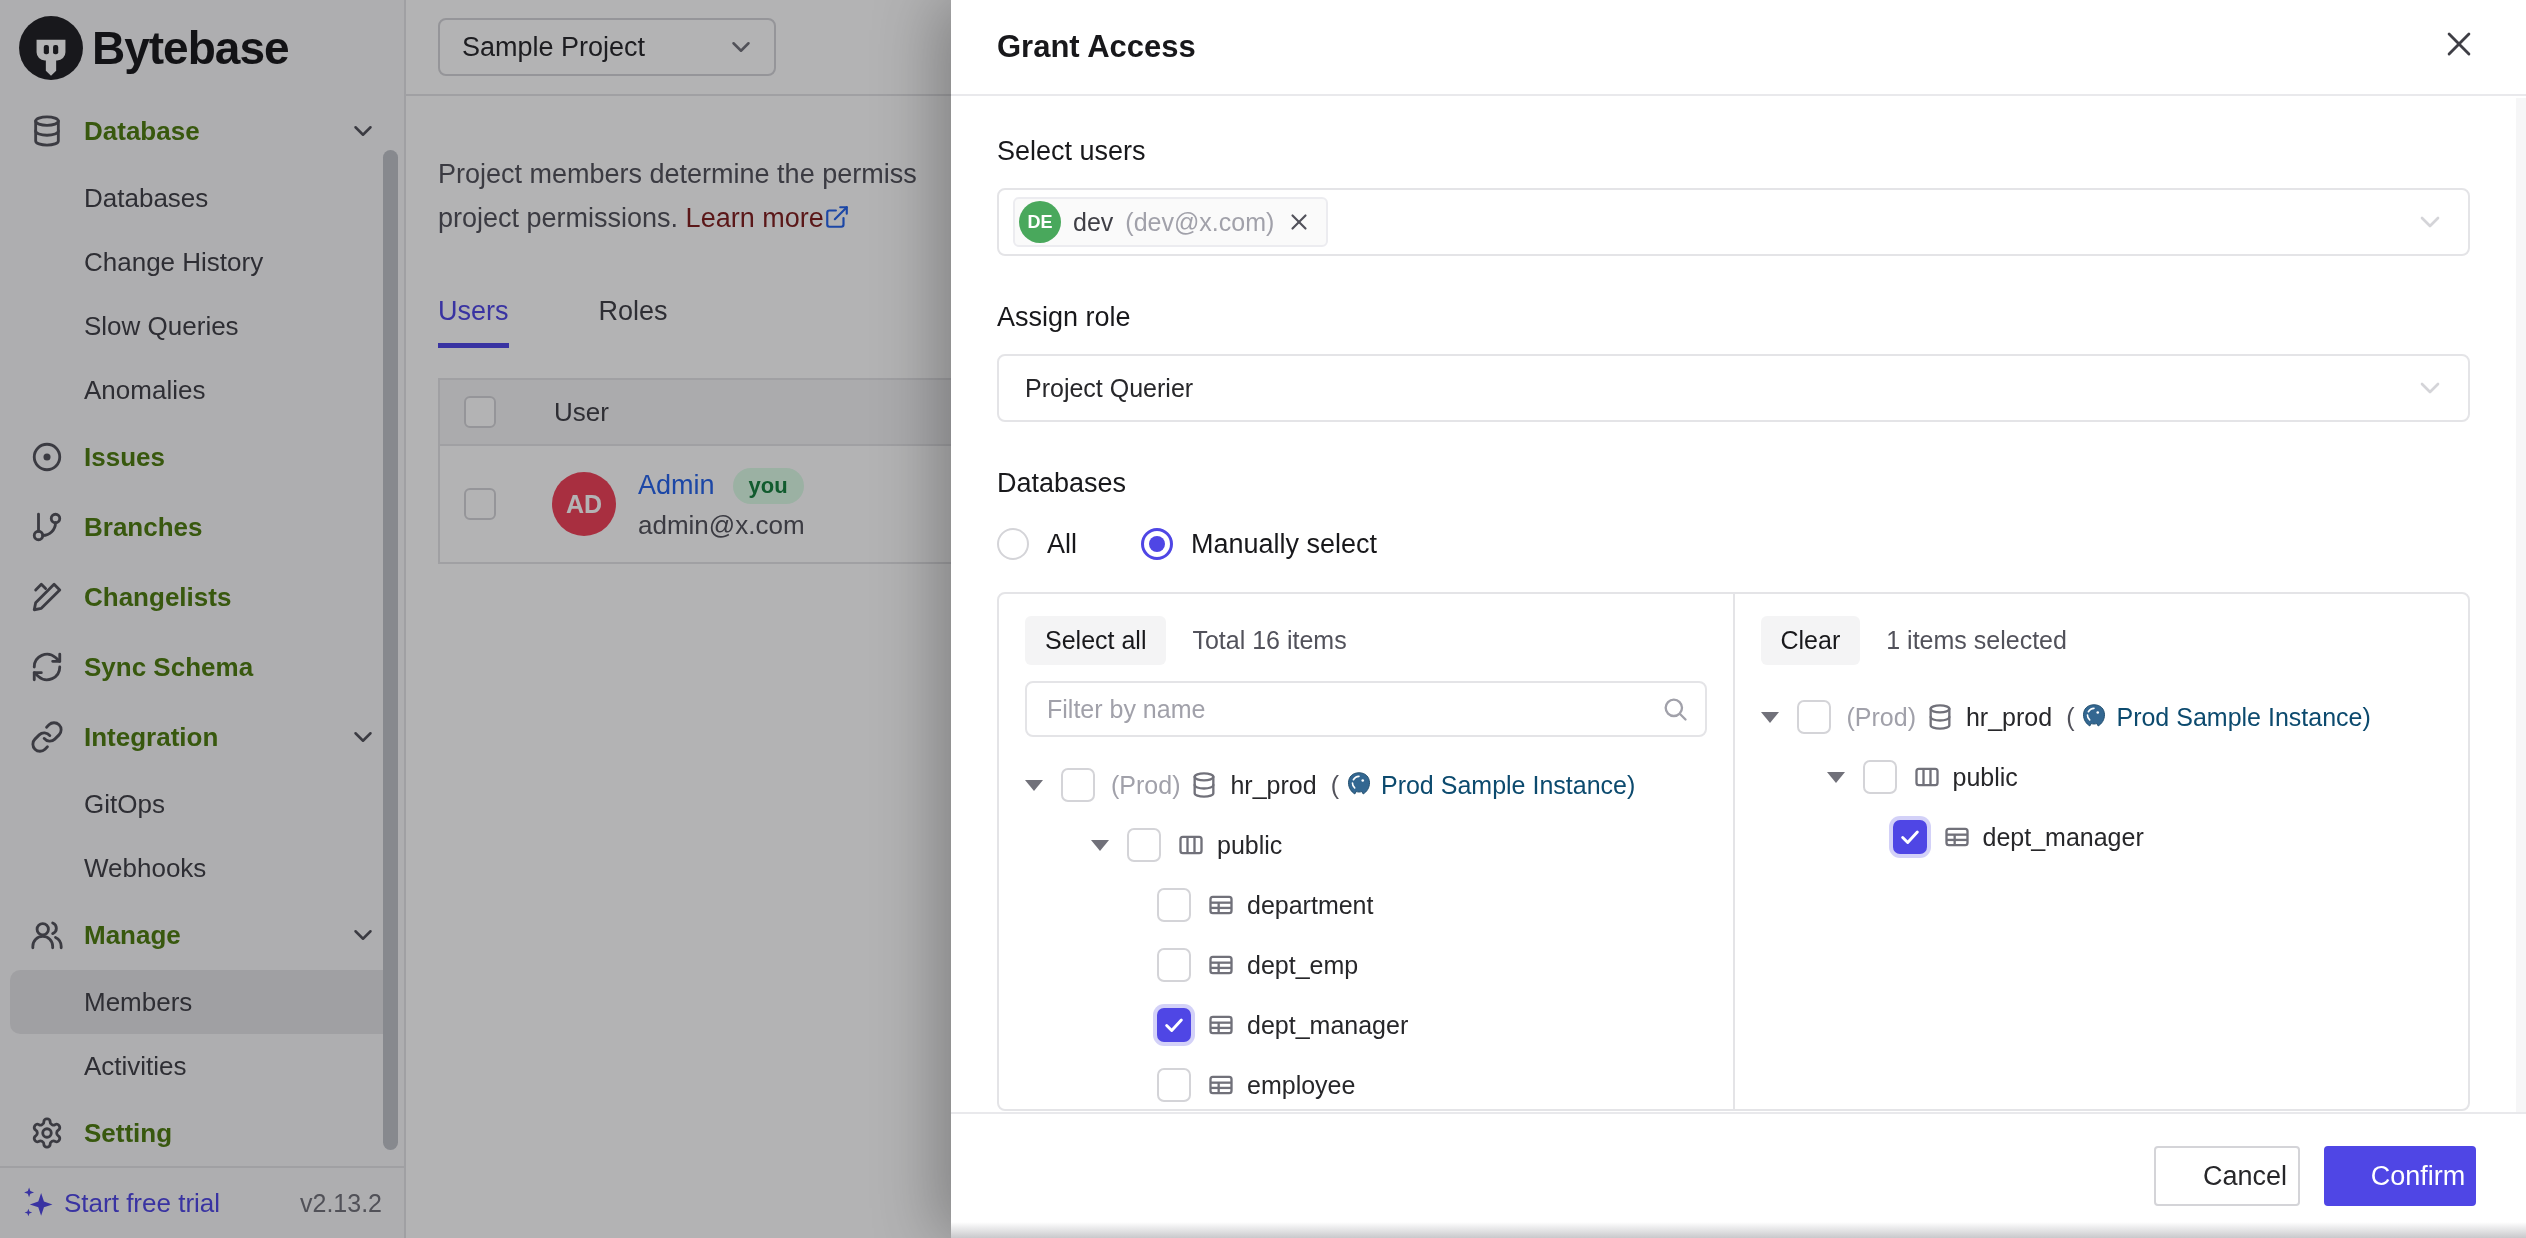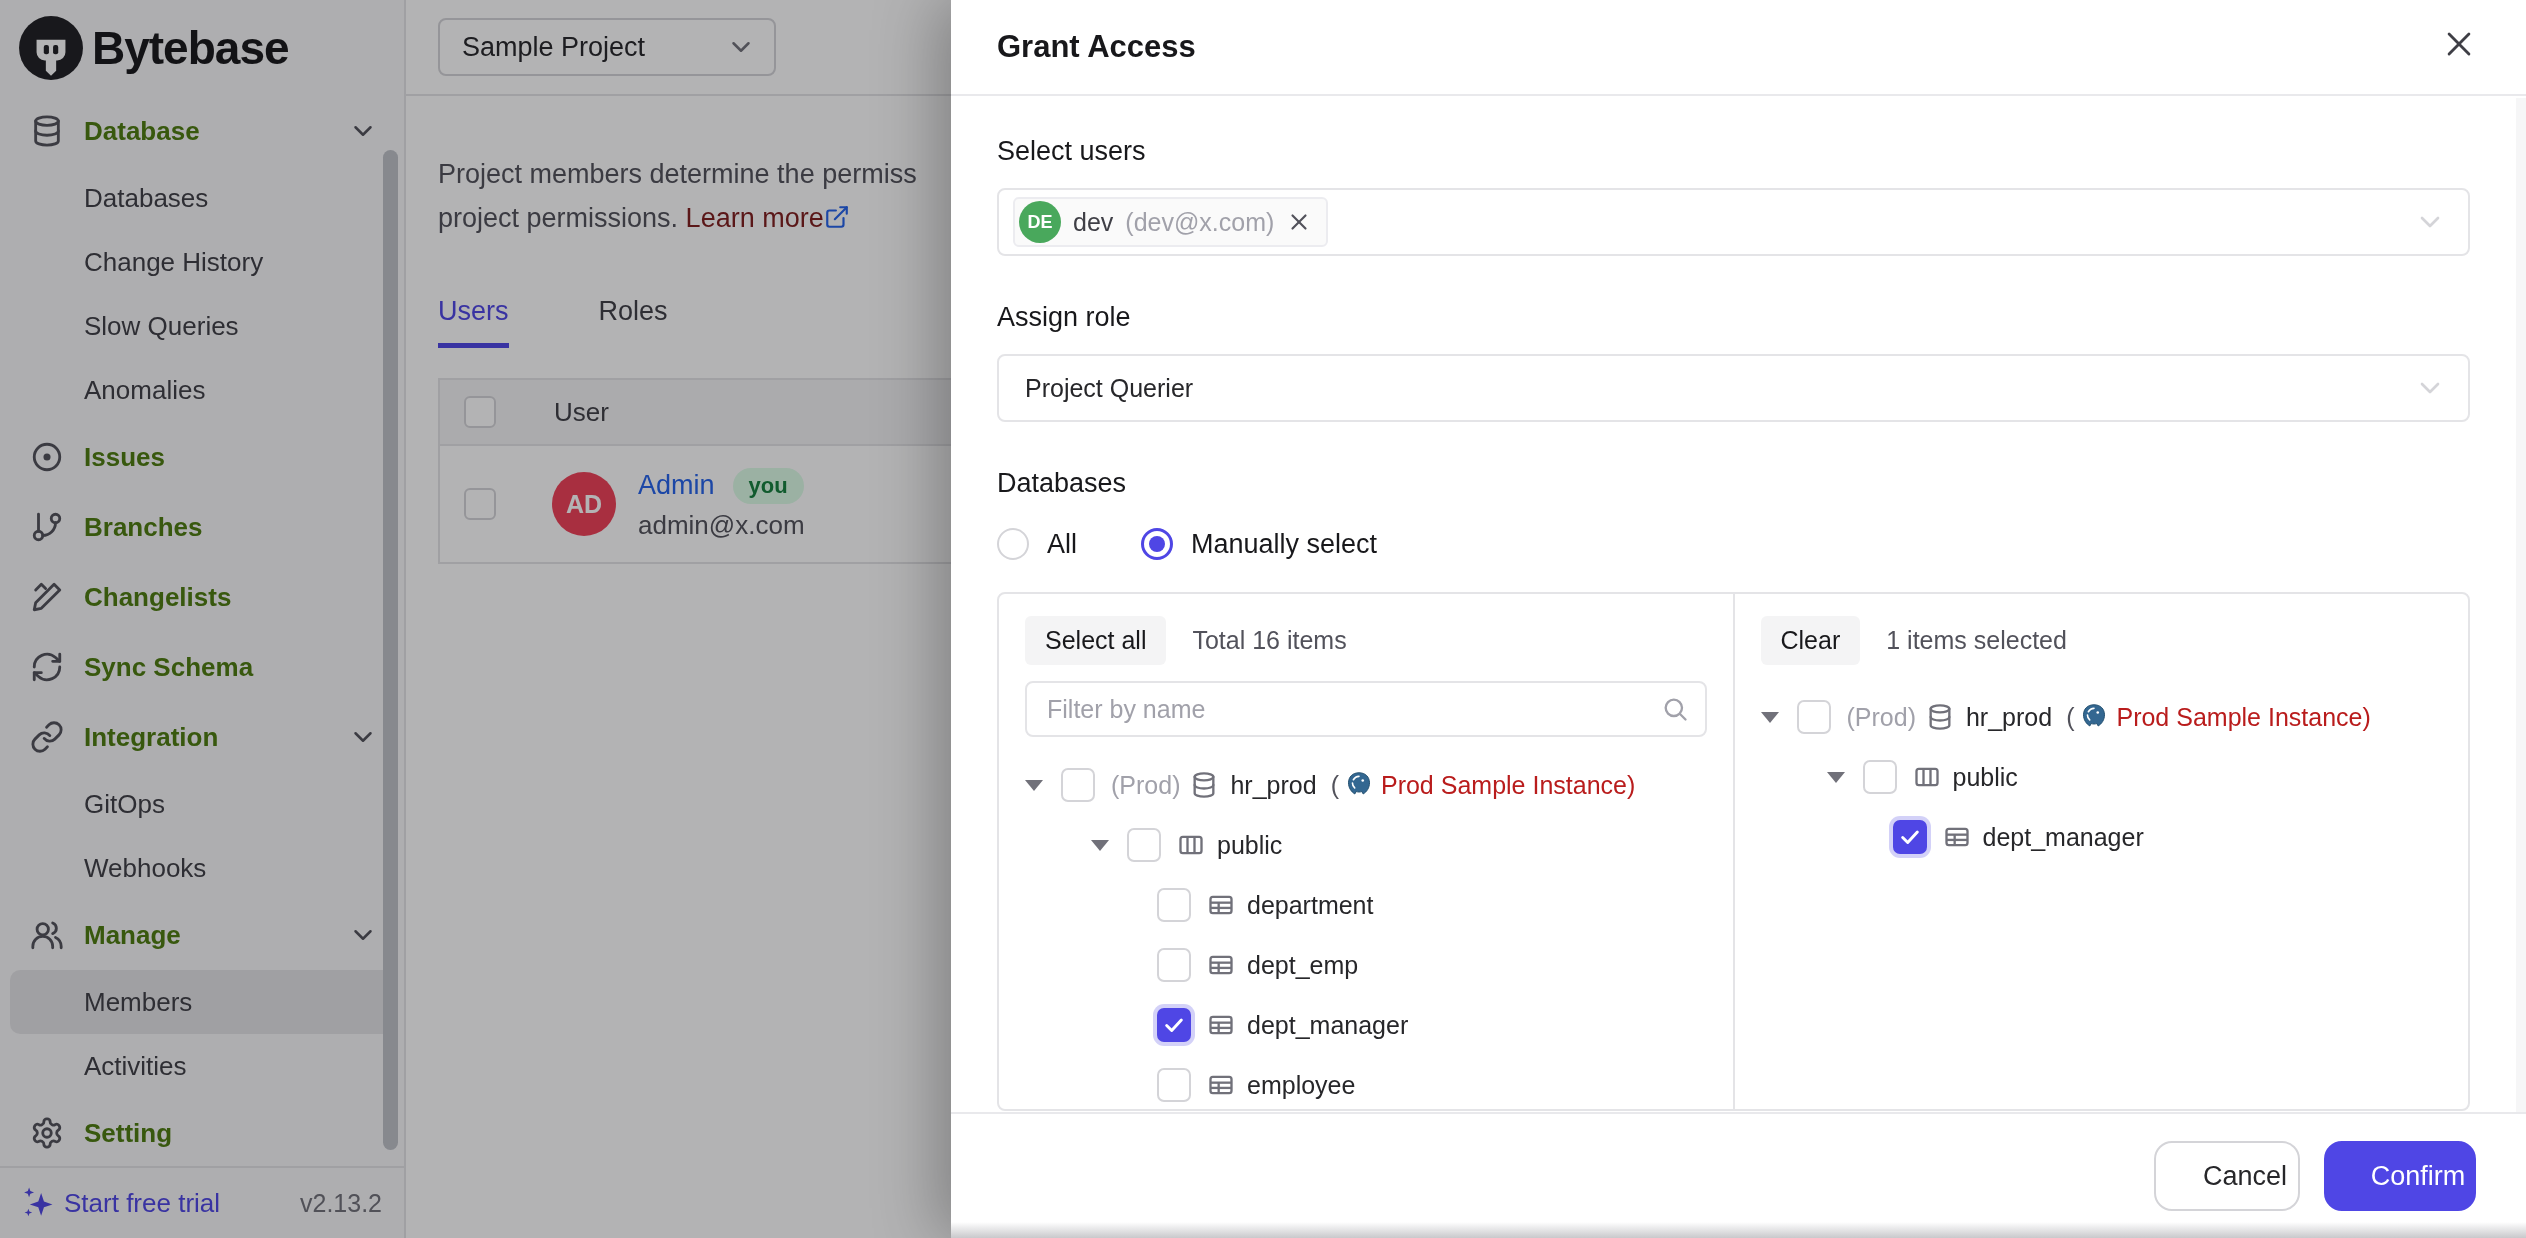--- a/index.html
+++ b/index.html
@@ -92,30 +92,30 @@
 
   .tree { margin-top:18px; }
   .panel.right .tree { margin-top:22px; }
   .tree-row { height:60px; display:flex; align-items:center; font-size:25px; color:#27272a; }
   .caret { width:0; height:0; border-left:9px solid transparent; border-right:9px solid transparent; border-top:11px solid #71717a; margin-right:18px; flex:0 0 auto; }
   .tcb { width:34px; height:34px; border:2px solid #d4d4d8; border-radius:7px; background:#fff; margin-right:16px; flex:0 0 auto; }
   .tcb.checked { background:#4f46e5; border-color:#4f46e5; box-shadow:0 0 0 4px rgba(79,70,229,0.25); display:flex; align-items:center; justify-content:center; }
   .tcb.checked svg { width:22px; height:22px; color:#fff; }
   .t-icon { width:28px; height:28px; color:#71717a; margin-right:12px; flex:0 0 auto; }
   .dim { color:#a1a1aa; margin-right:10px; }
-  .inst { color:#b91c1c; }
+  .inst { color:#0c4a6e; }
   .inst-open { color:#52525b; margin-left:14px; margin-right:6px; }
   .pg-icon { width:28px; height:28px; margin-right:8px; flex:0 0 auto; }
   .ind-1 { margin-left:66px; }
   .ind-2 { margin-left:132px; }
   .tname { color:#27272a; }
 
   .drawer-footer { position:absolute; left:0; right:0; bottom:0; height:126px; background:#fff; border-top:2px solid #e9e9ec; display:flex; align-items:center; justify-content:flex-end; gap:24px; padding:0 50px 0 0; }
   .drawer-footer::after { content:""; position:absolute; left:0; right:0; bottom:0; height:16px; background:linear-gradient(to bottom, rgba(0,0,0,0), rgba(60,60,70,0.28)); }
-  .btn { height:70px; border-radius:18px; font-size:27px; display:flex; align-items:center; justify-content:center;padding-left:36px; }
+  .btn { height:60px; border-radius:4px; font-size:27px; display:flex; align-items:center; justify-content:center;padding-left:36px; }
   .btn.cancel { width:146px; background:#fff; border:2px solid #d4d4d8; color:#27272a; }
   .btn.confirm { width:152px; background:#4f46e5; color:#fff; border:2px solid #4f46e5; }
   .scroll-gutter { position:absolute; right:0; top:98px; bottom:126px; width:10px; background:#f6f6f7; }
 </style>
 </head>
 <body>
 
 <div id="screen">
 
   <div class="app-base">

